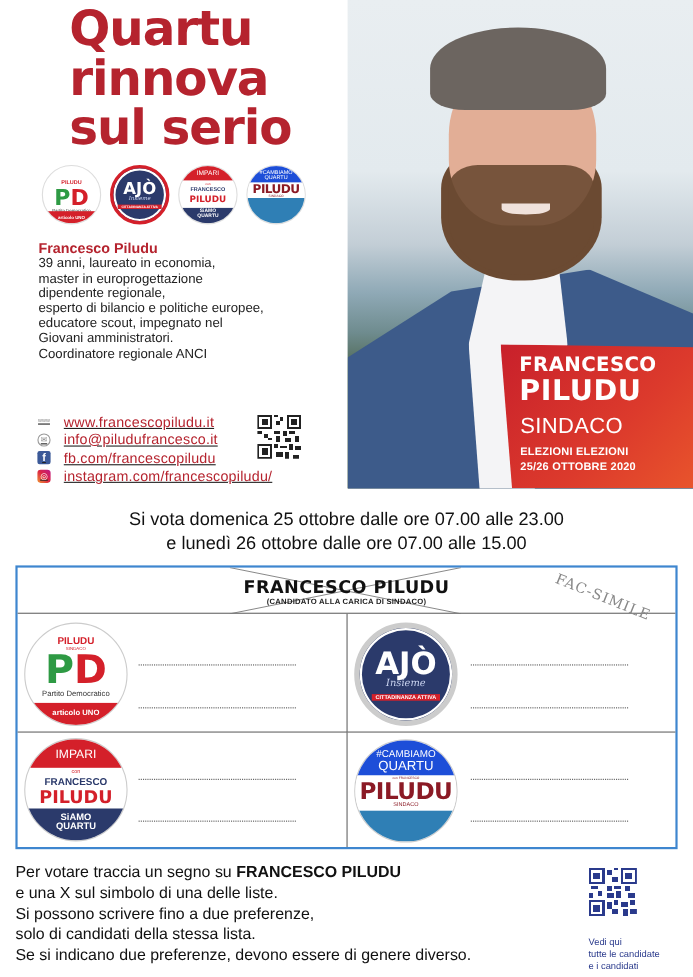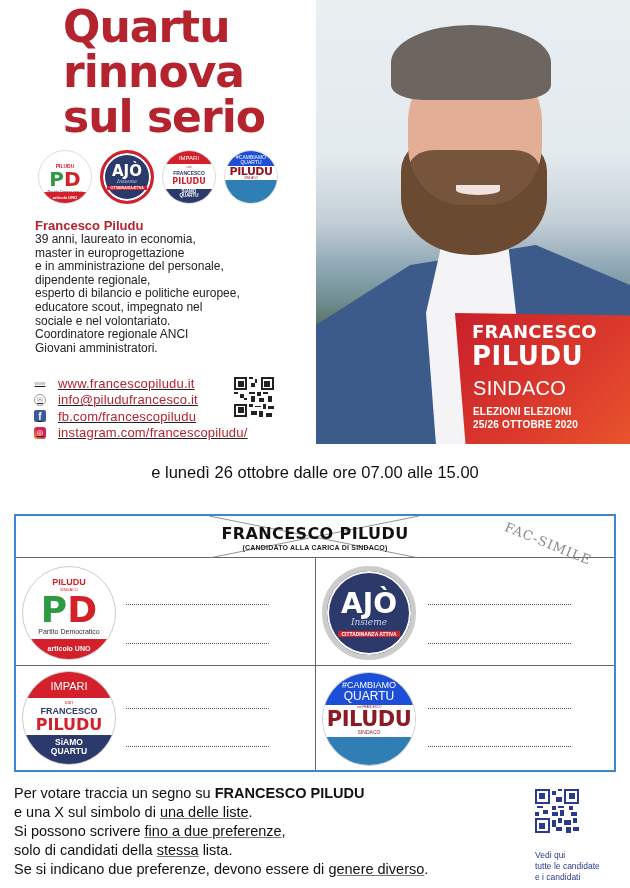--- a/index.html
+++ b/index.html
@@ -98,21 +98,21 @@
   .cell .big-logo { position: absolute; left: 6px; top: 8px; width: 94px; height: 94px; }
   .cell .pref-line { position: absolute; left: 110px; width: 143px; border-top: 1px dotted #555; height: 1px; }
   .cell .pref-line.l1 { top: 46px; }
   .cell .pref-line.l2 { top: 85px; }
 
   .big-logo.logo { border: 1px solid #ccc; }
 
   
   .instructions { position: absolute; left: 14px; top: 784px; width: 510px; font-size: 14.5px; line-height: 19px; color: #111; }
   .instructions .line { white-space: nowrap; }
-  .instructions .u { text-decoration: underline; text-decoration-color: #777; }
+  .instructions .u { text-decoration-color: #777; }
   .instructions b { font-weight: bold; }
 
   .qr-bottom-wrap { position: absolute; left: 535px; top: 789px; width: 90px; }
   .qr-bottom { width: 44px; height: 44px; margin: 0 auto; }
   .qr-caption { color: #2a3a8c; font-size: 8.5px; line-height: 11px; margin-top: 13px; }
 </style>
 </head>
 <body>
 
 <div class="headline">
@@ -156,27 +156,25 @@
       <div class="cb-sub" style="font-size:3px;">SINDACO</div>
     </div>
     <div class="cb-bot"></div>
   </div>
 </div>
 
 <div class="bio">
   <div class="bio-name">Francesco Piludu</div>
   <div class="bio-line">39 anni, laureato in economia,</div>
   <div class="bio-line">master in europrogettazione</div>
-  <div class="bio-line">e in amministrazione del personale,</div>
   <div class="bio-line">dipendente regionale,</div>
   <div class="bio-line">esperto di bilancio e politiche europee,</div>
   <div class="bio-line">educatore scout, impegnato nel</div>
-  <div class="bio-line">sociale e nel volontariato.</div>
+  <div class="bio-line">Giovani amministratori.</div>
   <div class="bio-line">Coordinatore regionale ANCI</div>
-  <div class="bio-line">Giovani amministratori.</div>
 </div>
 
 <div class="contacts">
   <div class="contact-row">
     <span class="contact-icon ci-www">www</span>
     <span class="contact-text">www.francescopiludu.it</span>
   </div>
   <div class="contact-row">
     <span class="contact-icon ci-mail">✉</span>
     <span class="contact-text">info@piludufrancesco.it</span>
@@ -240,20 +238,21 @@
     <div class="b-last">PILUDU</div>
     <div class="b-role">SINDACO</div>
     <div class="b-el">
       <div>ELEZIONI ELEZIONI</div>
       <div>25/26 OTTOBRE 2020</div>
     </div>
   </div>
 </div>
 
 <div class="dates">
+  <div>Si vota domenica 25 ottobre dalle ore 07.00 alle 23.00</div>
   <div>e lunedì 26 ottobre dalle ore 07.00 alle 15.00</div>
 </div>
 
 <div class="ballot">
   <div class="ballot-head">
     <svg class="ballot-cross" viewBox="0 0 300 42" preserveAspectRatio="none">
       <line x1="45" y1="0" x2="255" y2="42" stroke="#777" stroke-width="0.8"></line>
       <line x1="255" y1="0" x2="45" y2="42" stroke="#777" stroke-width="0.8"></line>
     </svg>
     <div class="ballot-name">FRANCESCO PILUDU</div>

